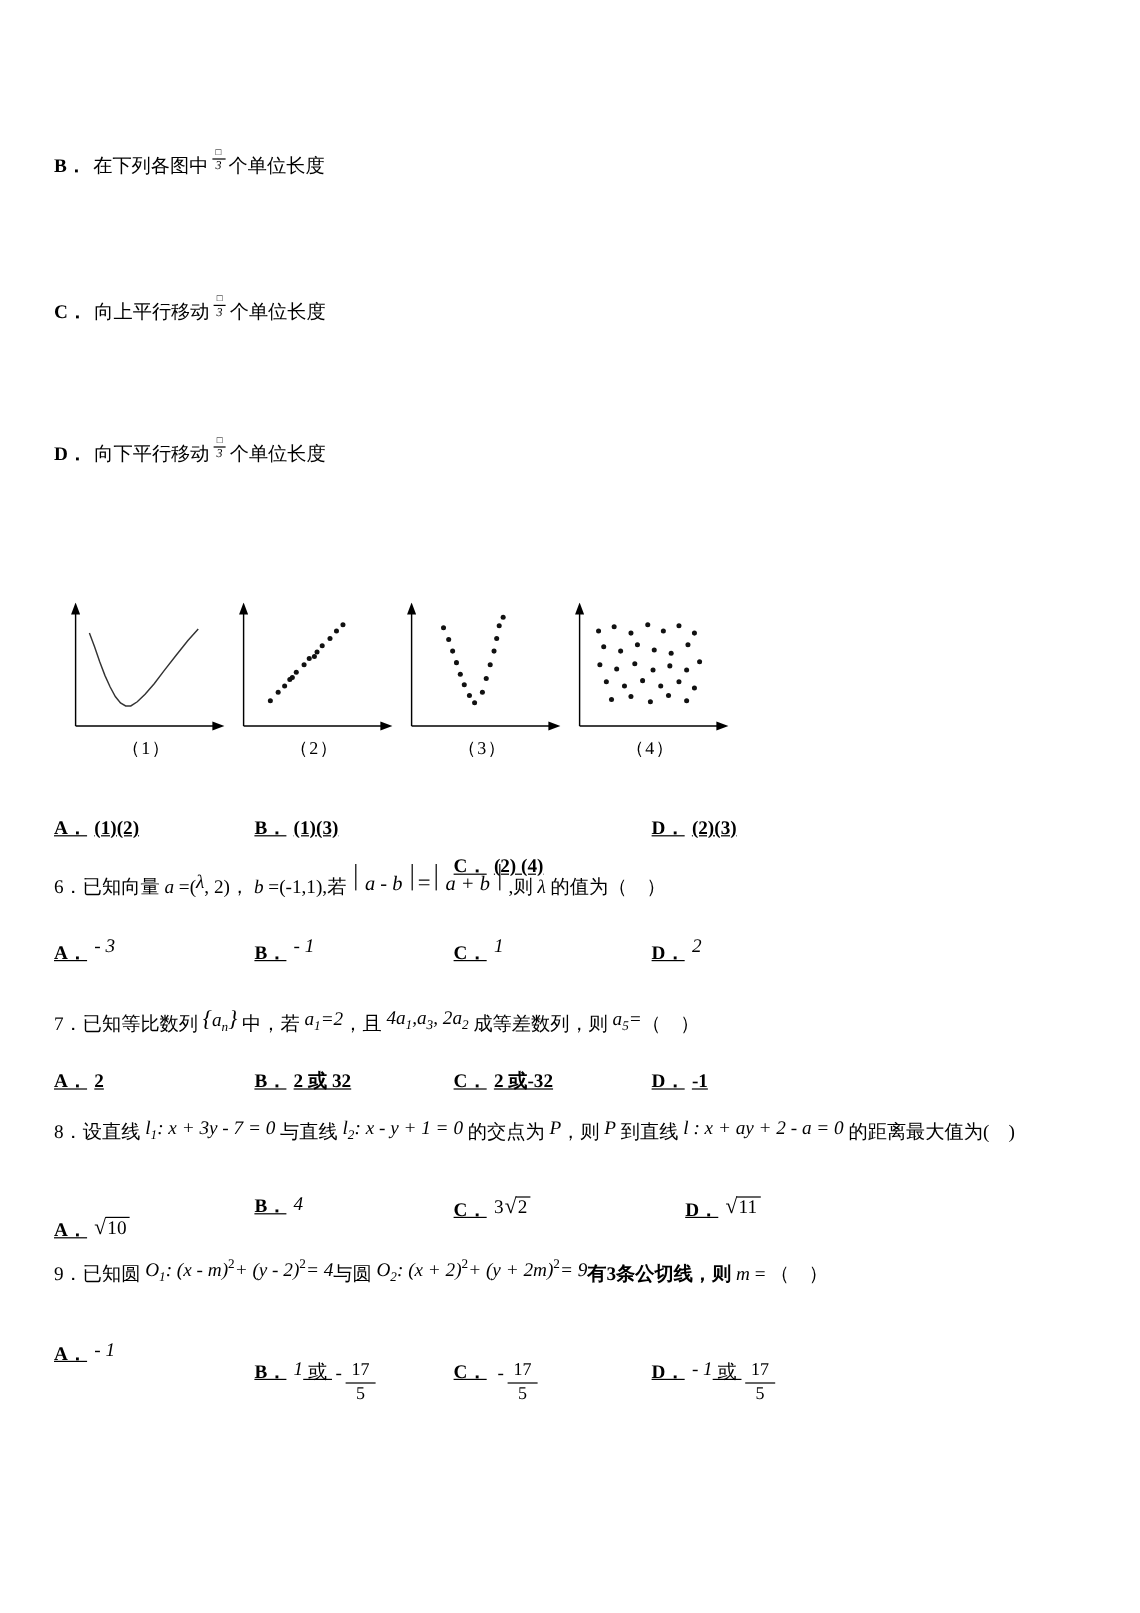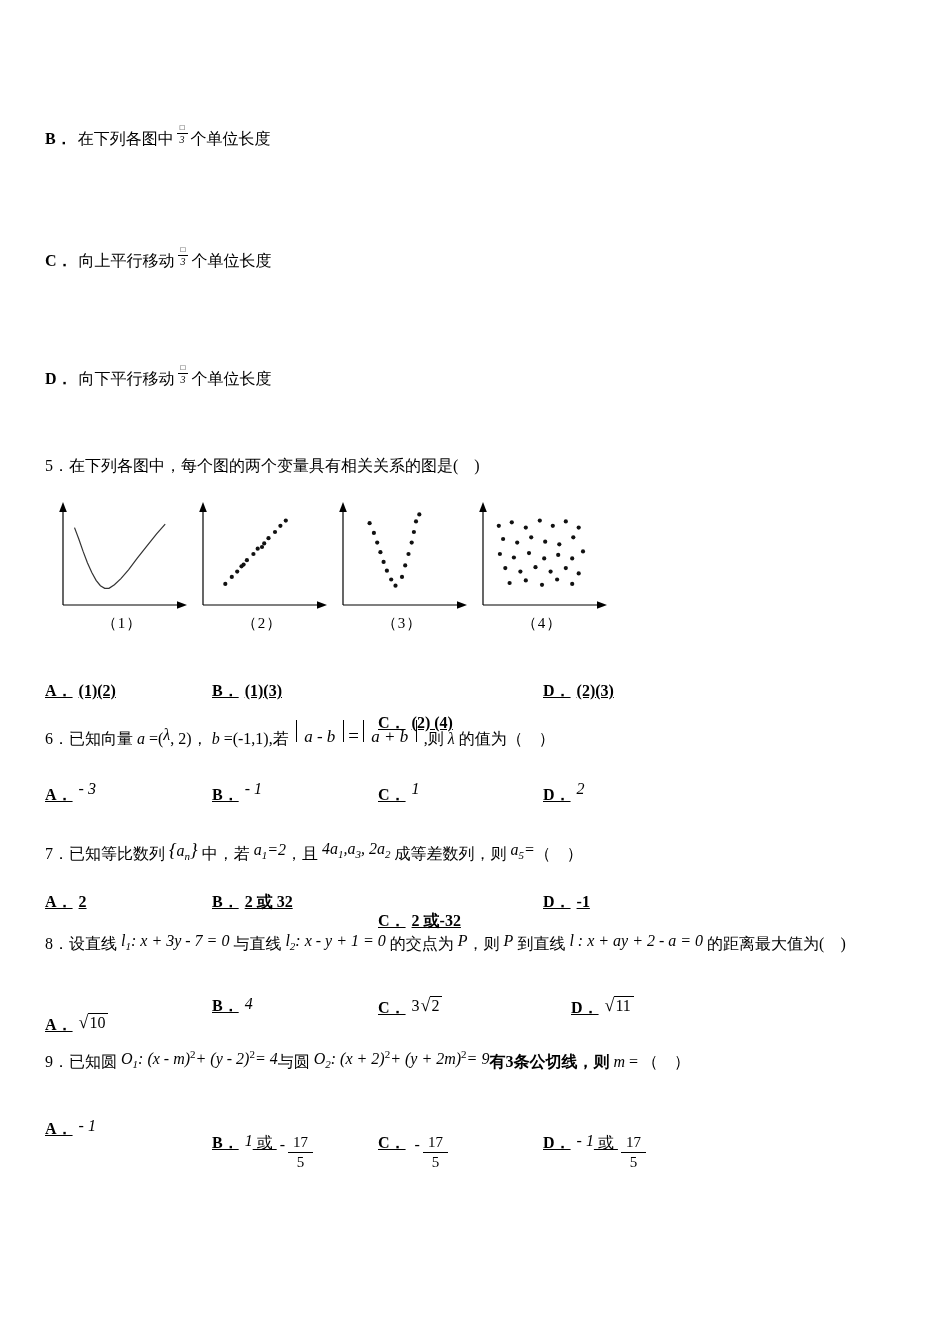--- a/index.html
+++ b/index.html
@@ -54,21 +54,20 @@
       </span><span>个单位长度</span>
   </div>
 
   <div class="line" style="top:368px">
     <span class="opt-label">D．</span><span>向下平行移动</span><span class="frac-sup">
         <span class="fn">□</span>
         <span class="fd">3</span>
       </span><span>个单位长度</span>
   </div>
 
-  <div class="line" style="top:455px">5．在下列各图中，每个图的两个变量具有相关关系的图是(　)</div>
 
   <div class="plots" style="top:502px">
     <div class="panel">
       <svg viewBox="0 0 132 108" width="132" height="108">
           <line x1="7" y1="103" x2="7" y2="8" stroke="#000" stroke-width="1.2"></line>
           <polygon points="7,0 3.2,10 10.8,10" fill="#000"></polygon>
           <line x1="7" y1="103" x2="123" y2="103" stroke="#000" stroke-width="1.2"></line>
           <polygon points="131,103 121,99.2 121,106.8" fill="#000"></polygon>
           <polyline points="18.5,25.6 22.8,37.0 27.1,49.4 31.4,60.8 35.8,70.5 40.1,78.4 44.4,83.7 48.7,86.3 53.0,86.3 58.4,82.8 64.9,76.6 72.5,67.8 81.1,56.4 90.8,44.1 100.6,31.8 109.2,22.1" fill="none" stroke="#333" stroke-width="1.2"></polyline>
         </svg>
@@ -170,21 +169,21 @@
 
   <div class="line" style="top:722px"><span class="seg-txt">6．已知向量 </span><span class="seg-math">a</span><span class="seg-txt"> =(</span><span class="seg-math" style="position: relative; top: -4px; display: inline-block;"> λ</span><span class="seg-txt">, 2)， </span><span class="seg-math">b</span><span class="seg-txt"> =(-1,1),若 </span><span class="seg-abs" style="position: relative; top: -2px; display: inline-block;"><span class="vbar"></span><span class="seg-math"> a - b </span><span class="vbar"></span></span><span class="seg-math seg-big" style="position: relative; top: -2px; display: inline-block;"> = </span><span class="seg-abs" style="position: relative; top: -2px; display: inline-block;"><span class="vbar"></span><span class="seg-math"> a + b </span><span class="vbar"></span></span><span class="seg-txt"> ,则 </span><span class="seg-math">λ</span><span class="seg-txt"> 的值为（　）</span></div>
   <div class="opt" style="left:45px;top:784px"><span class="opt-label">A．</span><span><span class="seg-math" style="position: relative; top: -6px; display: inline-block;">- 3</span></span></div>
   <div class="opt" style="left:212px;top:784px"><span class="opt-label">B．</span><span><span class="seg-math" style="position: relative; top: -6px; display: inline-block;">- 1</span></span></div>
   <div class="opt" style="left:378px;top:784px"><span class="opt-label">C．</span><span><span class="seg-math" style="position: relative; top: -6px; display: inline-block;">1</span></span></div>
   <div class="opt" style="left:543px;top:784px"><span class="opt-label">D．</span><span><span class="seg-math" style="position: relative; top: -6px; display: inline-block;">2</span></span></div>
 
   <div class="line" style="top:840px"><span class="seg-txt">7．已知等比数列 </span><span class="seg-math seg-big" style="position: relative; top: -3px; display: inline-block;">{</span><span class="seg-math" style="position: relative; top: -3px; display: inline-block;">a<sub>n</sub></span><span class="seg-math seg-big" style="position: relative; top: -3px; display: inline-block;">}</span><span class="seg-txt"> 中，若 </span><span class="seg-math" style="position: relative; top: -4px; display: inline-block;">a<sub>1</sub></span><span class="seg-math" style="position: relative; top: -4px; display: inline-block;"> =2</span><span class="seg-txt">，且 </span><span class="seg-math" style="position: relative; top: -5px; display: inline-block;">4a<sub>1</sub></span><span class="seg-math" style="position: relative; top: -5px; display: inline-block;">, </span><span class="seg-math" style="position: relative; top: -5px; display: inline-block;">a<sub>3</sub></span><span class="seg-math" style="position: relative; top: -5px; display: inline-block;">, 2</span><span class="seg-math" style="position: relative; top: -5px; display: inline-block;">a<sub>2</sub></span><span class="seg-txt"> 成等差数列，则 </span><span class="seg-math" style="position: relative; top: -4px; display: inline-block;">a<sub>5</sub></span><span class="seg-math" style="position: relative; top: -4px; display: inline-block;"> = </span><span class="seg-txt">（　）</span></div>
   <div class="opt" style="left:45px;top:891px"><span class="opt-label">A．</span><span class="opt-bold">2</span></div>
   <div class="opt" style="left:212px;top:891px"><span class="opt-label">B．</span><span class="opt-bold">2 或 32</span></div>
-  <div class="opt" style="left:378px;top:910px"><span class="opt-label">C．</span><span class="opt-bold">2 或-32</span></div>
+  <div class="opt" style="left:378px;top:891px"><span class="opt-label">C．</span><span class="opt-bold">2 或-32</span></div>
   <div class="opt" style="left:543px;top:891px"><span class="opt-label">D．</span><span class="opt-bold">-1</span></div>
 
   <div class="line" style="top:933px"><span class="seg-txt">8．设直线 </span><span class="seg-math" style="position: relative; top: -3px; display: inline-block;">l<sub>1</sub></span><span class="seg-math" style="position: relative; top: -3px; display: inline-block;"> : x + 3y -  7  = 0</span><span class="seg-txt"> 与直线 </span><span class="seg-math" style="position: relative; top: -3px; display: inline-block;">l<sub>2</sub></span><span class="seg-math" style="position: relative; top: -3px; display: inline-block;"> : x -  y + 1 = 0</span><span class="seg-txt"> 的交点为 </span><span class="seg-math" style="position: relative; top: -3px; display: inline-block;">P</span><span class="seg-txt">，则 </span><span class="seg-math" style="position: relative; top: -3px; display: inline-block;">P</span><span class="seg-txt"> 到直线 </span><span class="seg-math" style="position: relative; top: -3px; display: inline-block;">l : x + ay + 2 -  a  = 0</span><span class="seg-txt"> 的距离最大值为(　)</span></div>
   <div class="opt" style="left:45px;top:995px"><span class="opt-label">A．</span><span><span class="seg-sqrt" style="position: relative; top: -2px; display: inline-block; margin-top: 17px;"><span class="sign">√</span><span class="rad">10</span></span></span></div>
   <div class="opt" style="left:212px;top:995px"><span class="opt-label">B．</span><span><span class="seg-math" style="position: relative; top: -2px; display: inline-block;">4</span></span></div>
   <div class="opt" style="left:378px;top:995px"><span class="opt-label">C．</span><span><span class="seg-sqrt" style="position: relative; top: -2px; display: inline-block;"><span class="coef">3</span><span class="sign">√</span><span class="rad">2</span></span></span></div>
   <div class="opt" style="left:571px;top:995px"><span class="opt-label">D．</span><span><span class="seg-sqrt" style="position: relative; top: -2px; display: inline-block;"><span class="sign">√</span><span class="rad">11</span></span></span></div>
 
   <div class="line" style="top:1050px"><span class="seg-txt">9．已知圆 </span><span class="seg-math" style="position: relative; top: -3px; display: inline-block;">O<sub>1</sub></span><span class="seg-math" style="position: relative; top: -3px; display: inline-block;"> : (x -  m)</span><span class="seg-math" style="position: relative; top: -3px; display: inline-block;"><sup>2</sup></span><span class="seg-math" style="position: relative; top: -3px; display: inline-block;"> + (y -  2)</span><span class="seg-math" style="position: relative; top: -3px; display: inline-block;"><sup>2</sup></span><span class="seg-math" style="position: relative; top: -3px; display: inline-block;">  = 4</span><span class="seg-txt">与圆 </span><span class="seg-math" style="position: relative; top: -3px; display: inline-block;">O<sub>2</sub></span><span class="seg-math" style="position: relative; top: -3px; display: inline-block;"> : (x + 2)</span><span class="seg-math" style="position: relative; top: -3px; display: inline-block;"><sup>2</sup></span><span class="seg-math" style="position: relative; top: -3px; display: inline-block;"> + (y + 2m)</span><span class="seg-math" style="position: relative; top: -3px; display: inline-block;"><sup>2</sup></span><span class="seg-math" style="position: relative; top: -3px; display: inline-block;">  = 9</span><span class="seg-txt seg-bold">有3条公切线，则 </span><span class="seg-math">m</span><span class="seg-txt"> = （　）</span></div>
   <div class="opt" style="left:45px;top:1118px"><span class="opt-label">A．</span><span><span class="seg-math" style="position: relative; top: -3px; display: inline-block;">- 1</span></span></div>

